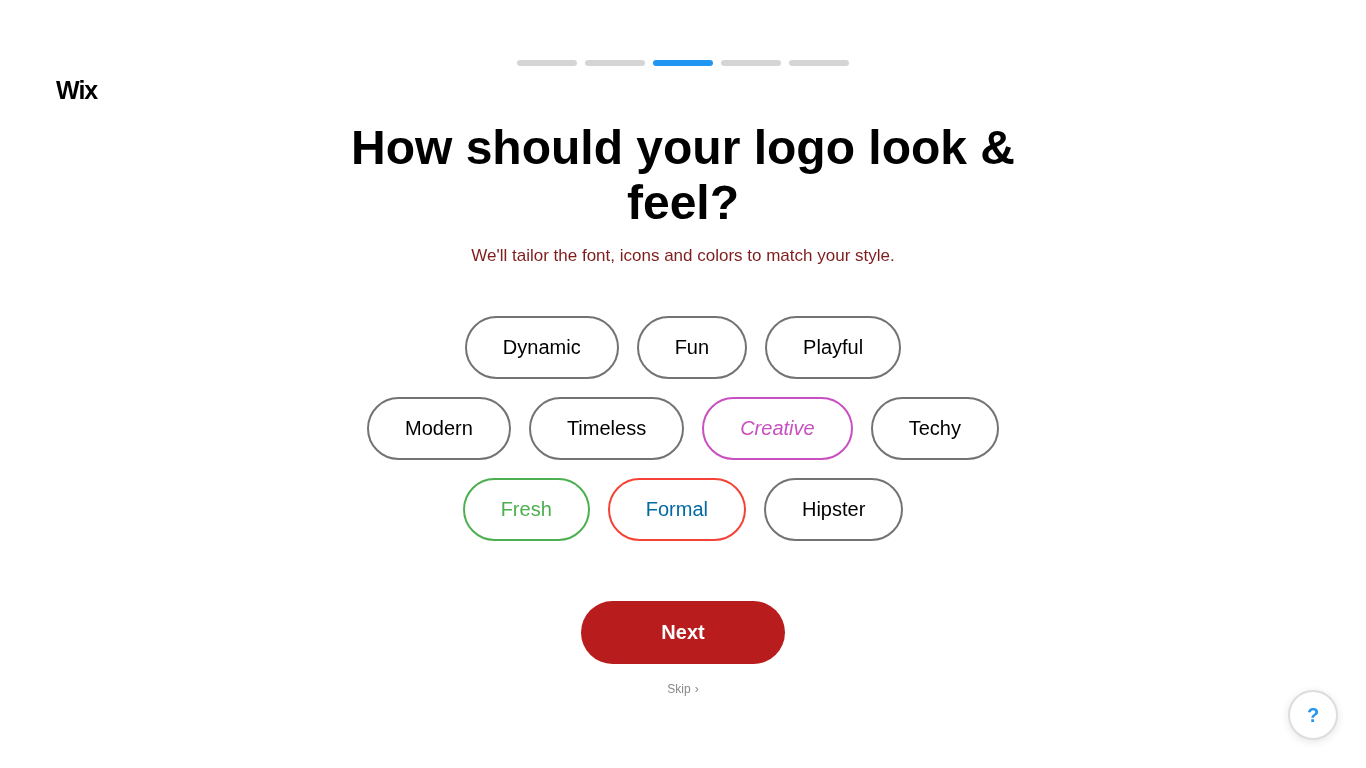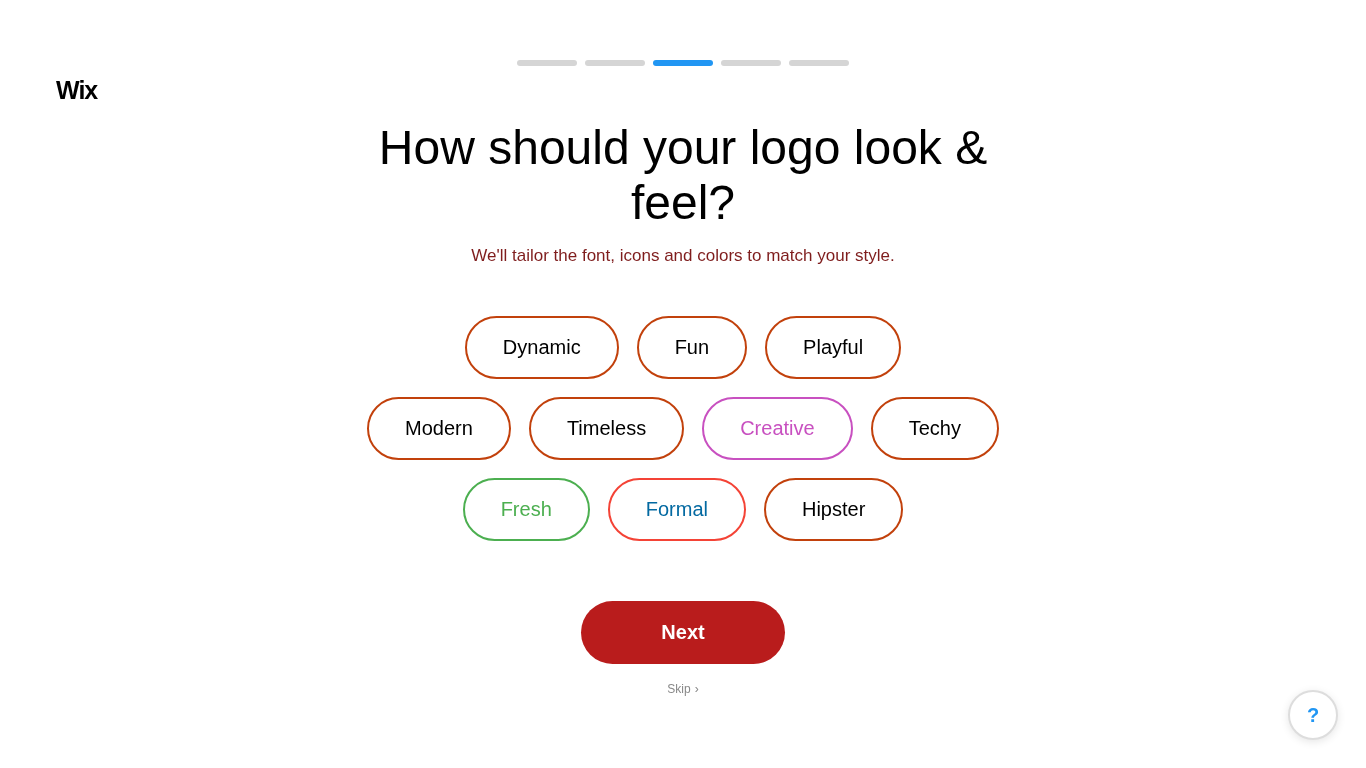--- a/index.html
+++ b/index.html
@@ -61,21 +61,21 @@
       left: 50%;
       transform: translateX(-50%);
       display: flex;
       flex-direction: column;
       align-items: center;
       width: 700px;
     }
 
     .page-title {
       font-size: 48px;
-      font-weight: 400;
+      font-weight: 700;
       color: #000;
       text-align: center;
       margin-top: 20px;
       margin-bottom: 16px;
       line-height: 1.15;
     }
 
     .page-subtitle {
       font-size: 17px;
       color: #7f1d1d;
@@ -93,37 +93,38 @@
     }
 
     .options-row {
       display: flex;
       gap: 18px;
       align-items: center;
       justify-content: center;
     }
 
     .style-option {
-      border: 2px solid #c2410c;
+      border: 2px solid #737373;
       border-radius: 50px;
       padding: 18px 36px;
       font-size: 20px;
       font-weight: 500;
       color: #000;
       background: #fff;
       cursor: pointer;
       transition: border-color 0.2s, color 0.2s;
       white-space: nowrap;
     }
 
     
     .style-option.selected-purple {
       border-color: #c850c0;
       color: #c850c0;
       border-width: 2px;
+      font-style: italic;
     }
 
     .style-option.selected-green {
       border-color: #4caf50;
       color: #4caf50;
       border-width: 2px;
     }
 
     .style-option.selected-red {
       border-color: #f44336;

